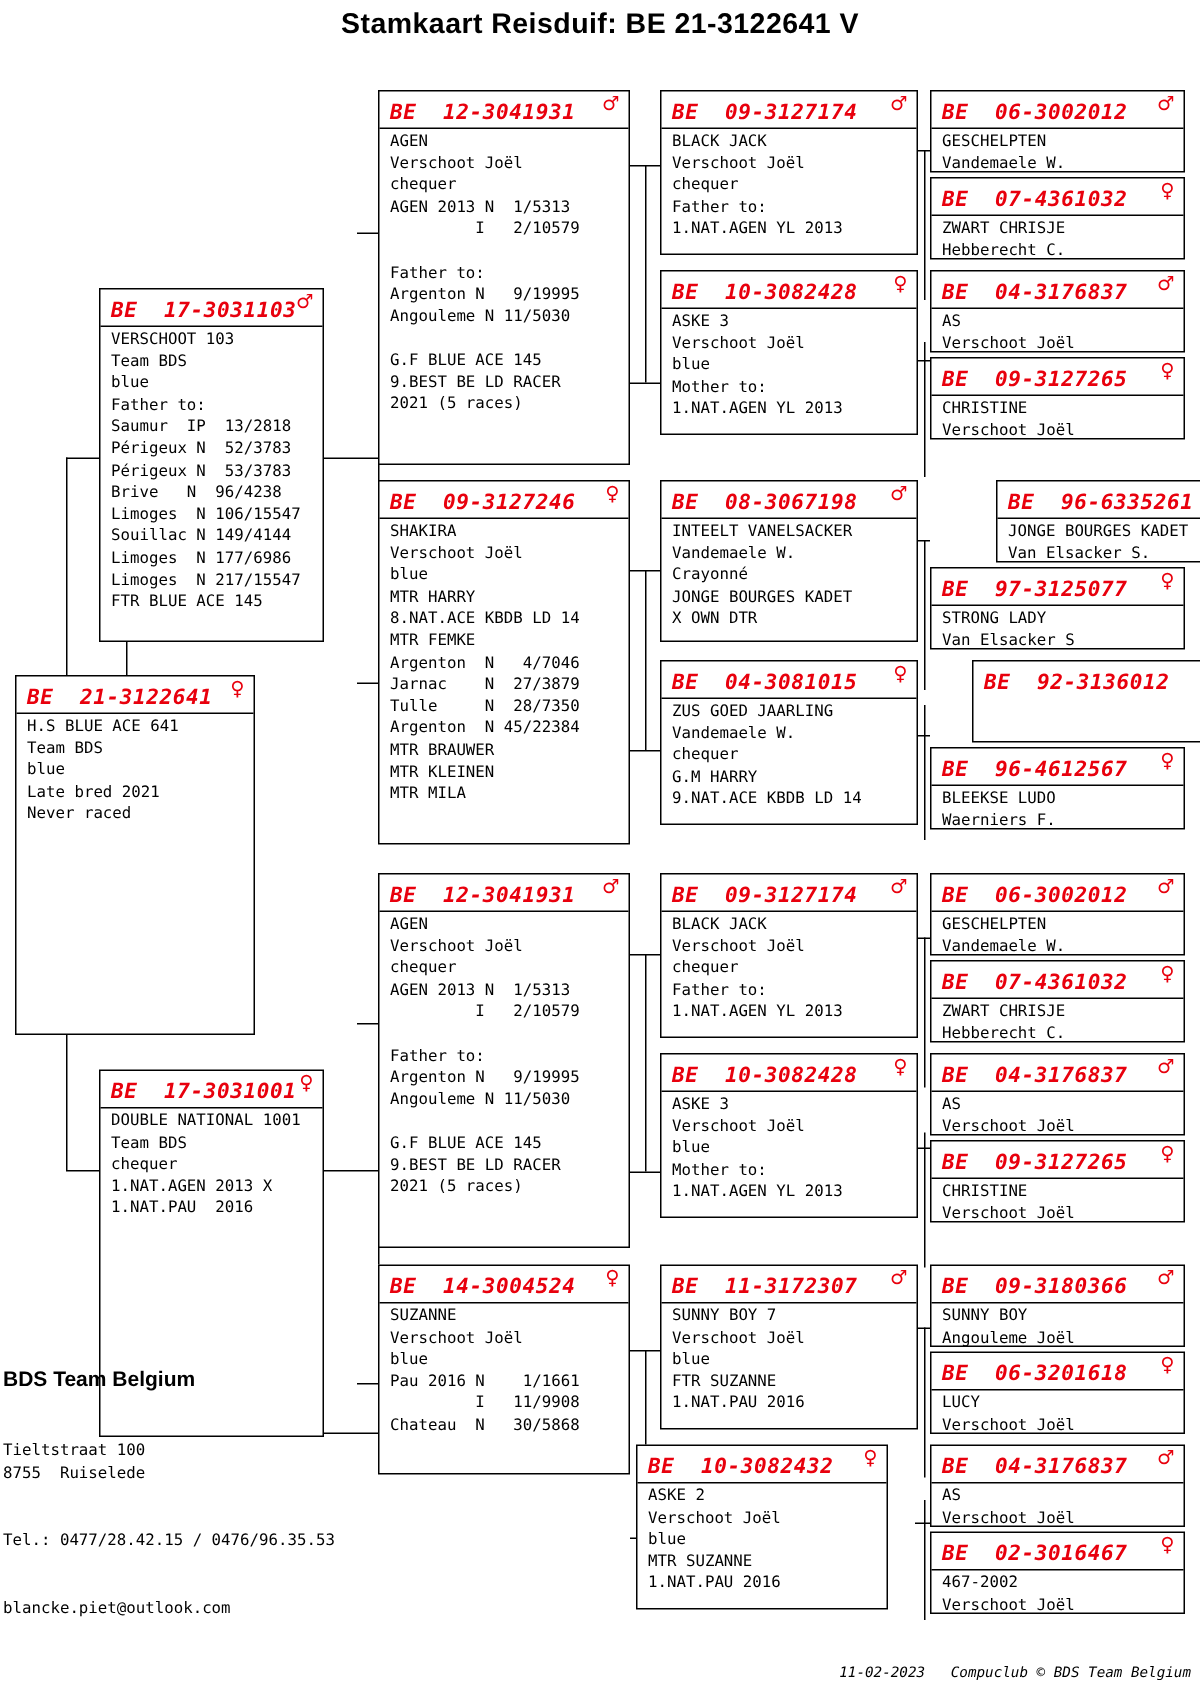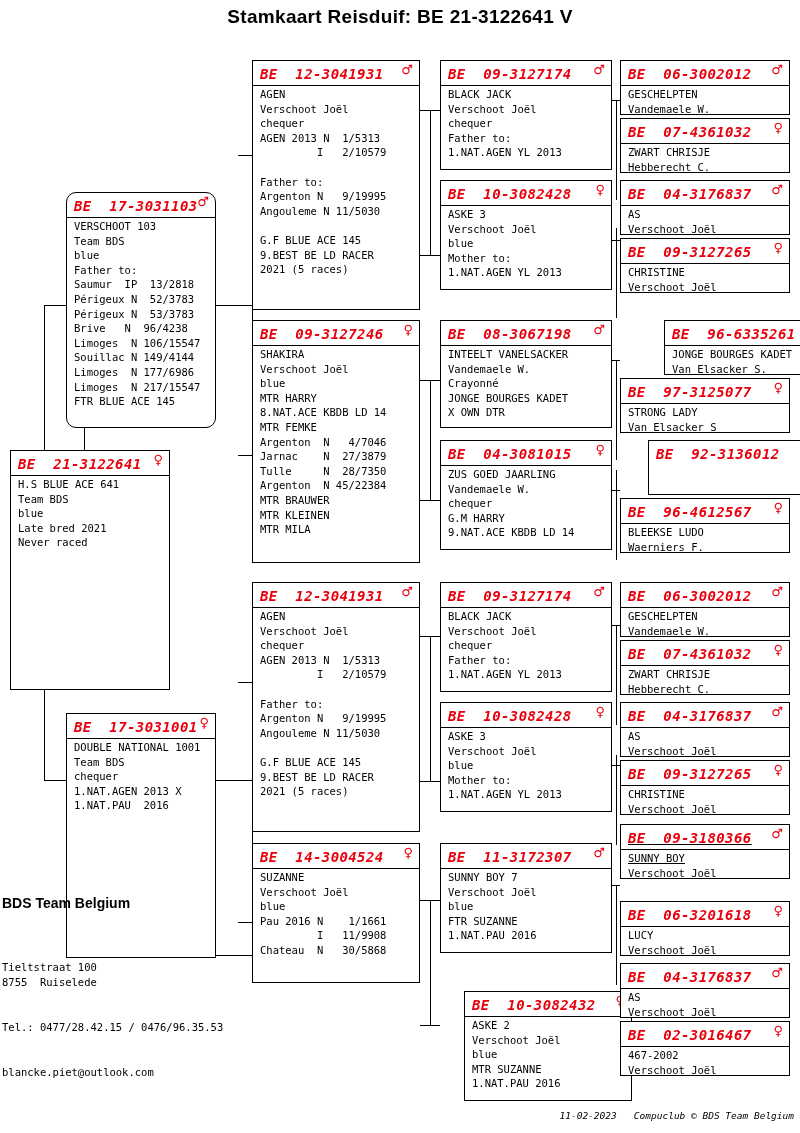--- a/index.html
+++ b/index.html
@@ -79,21 +79,21 @@
     left: 2px;
     bottom: 38px;
     font-size: 10.5px;
     line-height: 15px;
     white-space: pre;
   }
   #footer-title {
     font-family: "Liberation Sans", sans-serif;
     font-size: 14px;
     font-weight: bold;
-    margin-bottom: 19px;
+    margin-bottom: 3px;
   }
   #credits {
     position: absolute;
     right: 6px;
     bottom: 12px;
     font-style: italic;
     font-size: 9.5px;
     white-space: pre;
   }
 </style>
@@ -158,21 +158,21 @@
     <span class="ring">BE  21-3122641</span>
     <span class="sex">♀</span>
   </div>
   <div class="band lines">H.S BLUE ACE 641
 Team BDS
 blue
 Late bred 2021
 Never raced</div>
 </div>
 
-<div class="card" style="left:66px; top:192px; width:150px; height:236px;border-radius:10px;">
+<div class="card" style="left:66px; top:192px; width:150px; height:236px;">
   <div class="band">
     <span class="ring">BE  17-3031103</span>
     <span class="sex">♂</span>
   </div>
   <div class="band lines">VERSCHOOT 103
 Team BDS
 blue
 Father to:
 Saumur  IP  13/2818
 Périgeux N  52/3783
@@ -347,21 +347,21 @@
     <span class="ring">BE  11-3172307</span>
     <span class="sex">♂</span>
   </div>
   <div class="band lines">SUNNY BOY 7
 Verschoot Joël
 blue
 FTR SUZANNE
 1.NAT.PAU 2016</div>
 </div>
 
-<div class="card" style="left:464px; top:963px; width:168px; height:110px;margin-top:28px;">
+<div class="card" style="left:424px; top:963px; width:168px; height:110px;">
   <div class="band">
     <span class="ring">BE  10-3082432</span>
     <span class="sex">♀</span>
   </div>
   <div class="band lines">ASKE 2
 Verschoot Joël
 blue
 MTR SUZANNE
 1.NAT.PAU 2016</div>
 </div>
@@ -456,27 +456,27 @@
 </div>
 <div class="card" style="left:620px; top:760px; width:170px; height:55px;">
   <div class="band">
     <span class="ring">BE  09-3127265</span>
     <span class="sex">♀</span>
   </div>
   <div class="band lines">CHRISTINE
 Verschoot Joël</div>
 </div>
 
-<div class="card" style="left:620px; top:824px; width:170px; height:55px;text-decoration:underline;">
+<div class="card" style="left:620px; top:843px; width:170px; height:55px;">
   <div class="band">
     <span class="ring">BE  09-3180366</span>
     <span class="sex">♂</span>
   </div>
   <div class="band lines">SUNNY BOY
-Verschoot Joël</div>
+Angouleme Joël</div>
 </div>
 <div class="card" style="left:620px; top:901px; width:170px; height:55px;">
   <div class="band">
     <span class="ring">BE  06-3201618</span>
     <span class="sex">♀</span>
   </div>
   <div class="band lines">LUCY
 Verschoot Joël</div>
 </div>
 <div class="card" style="left:620px; top:963px; width:170px; height:55px;">

